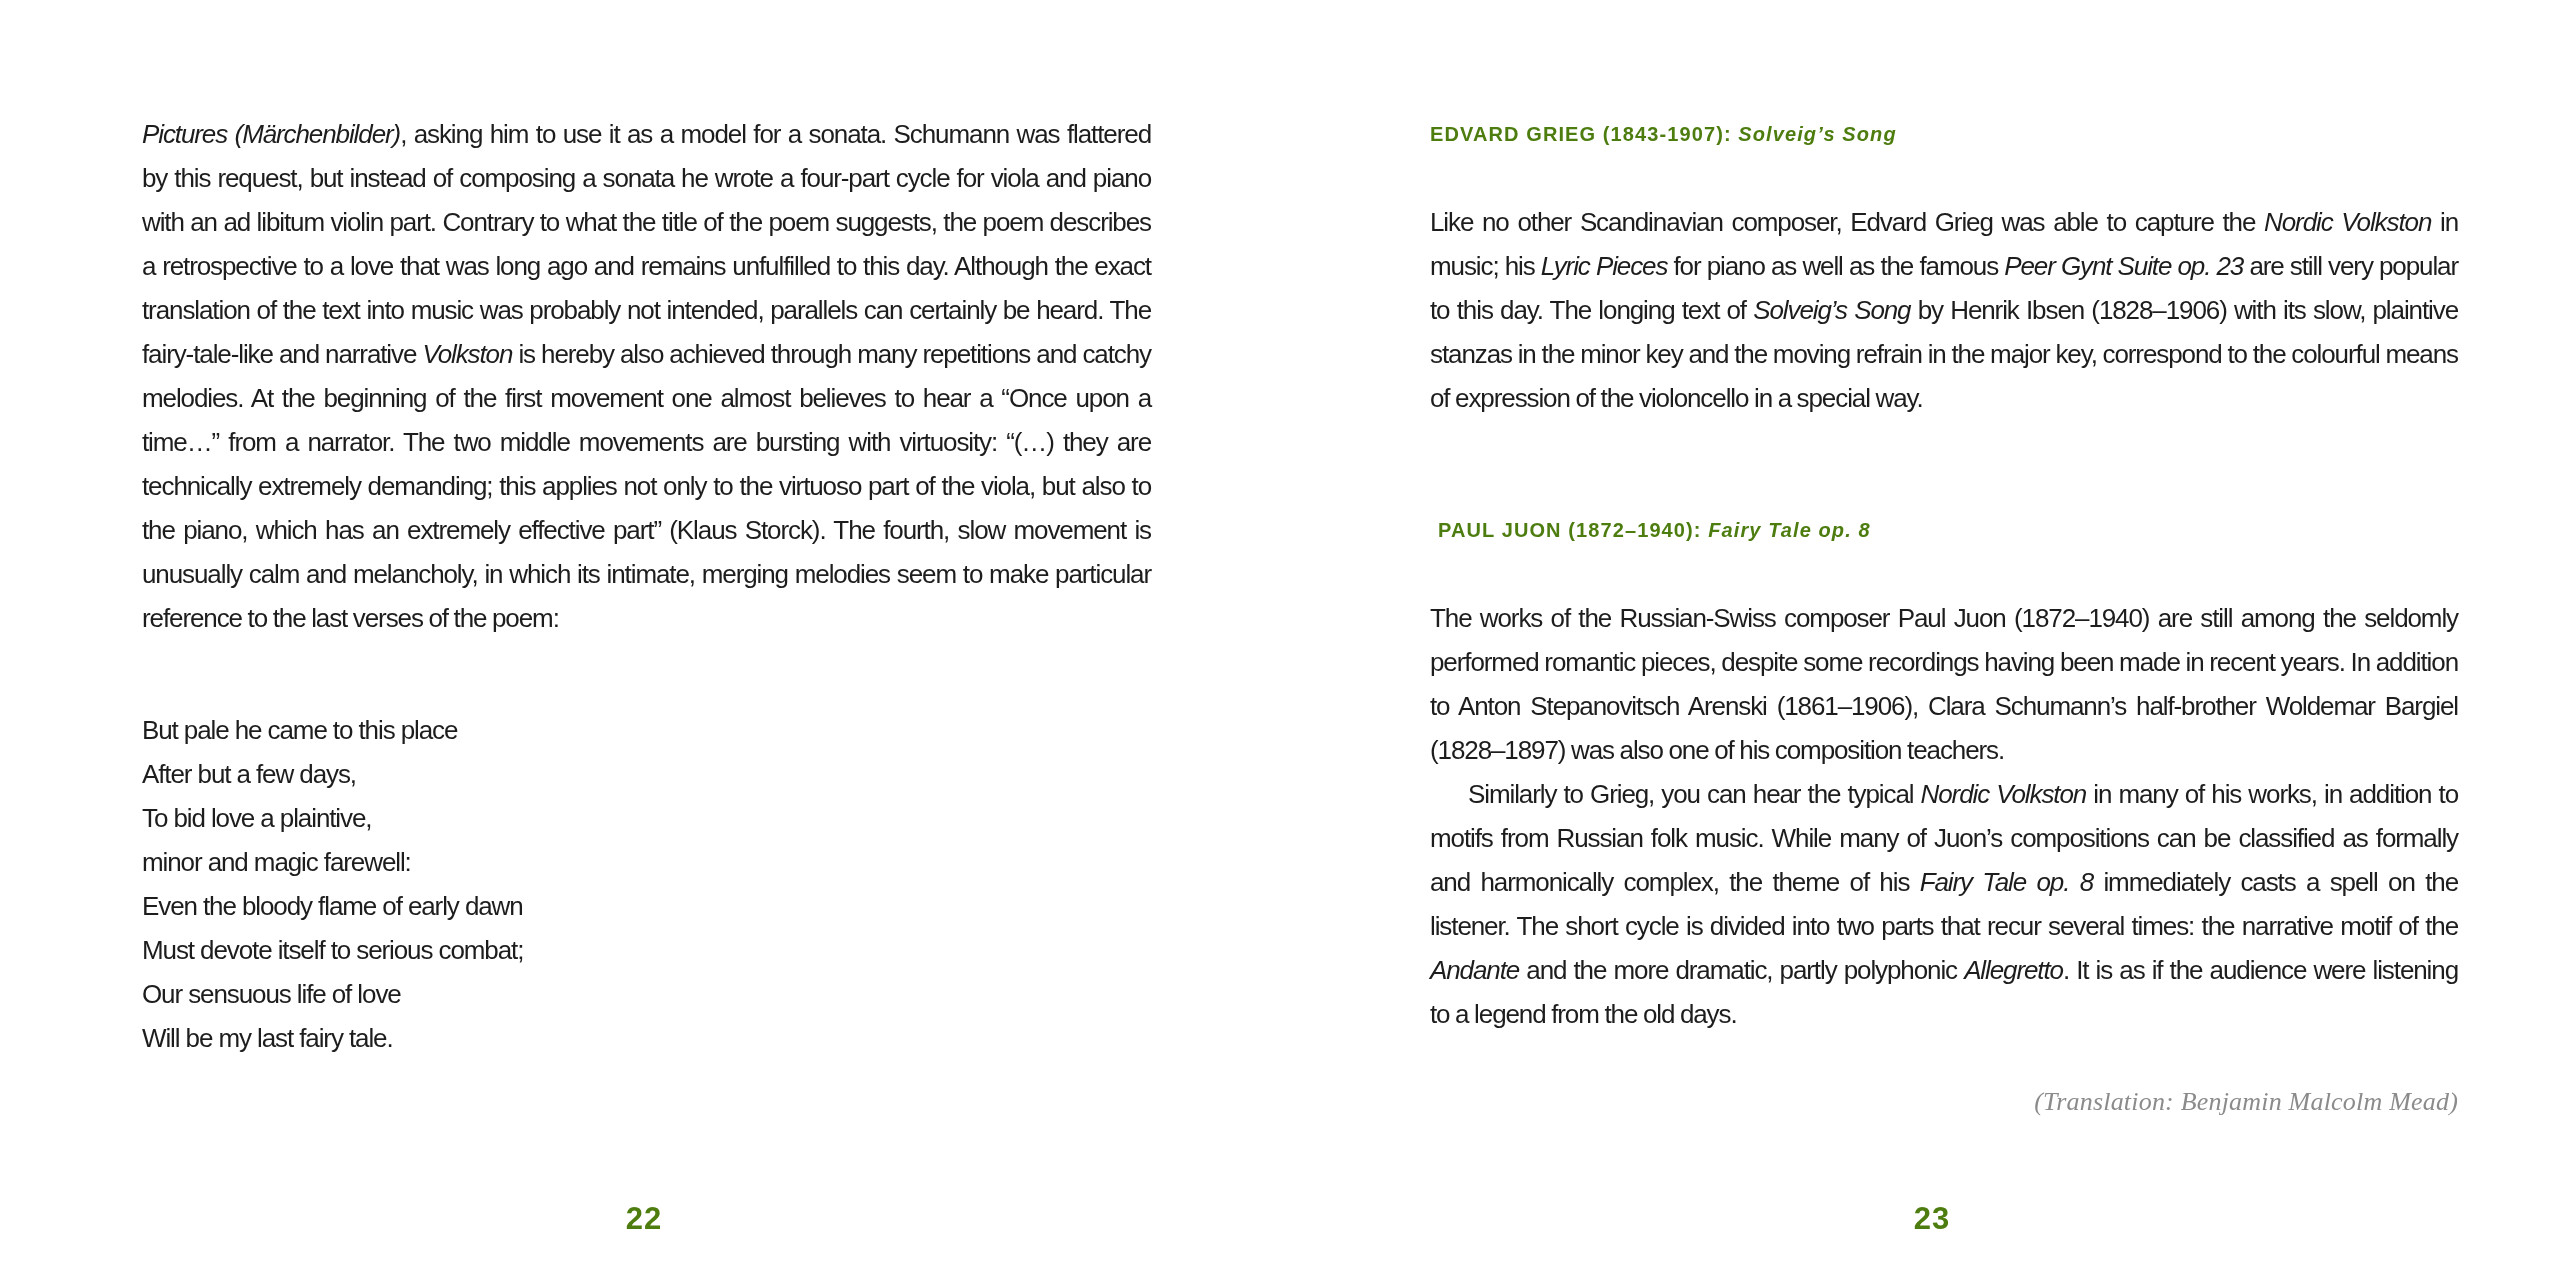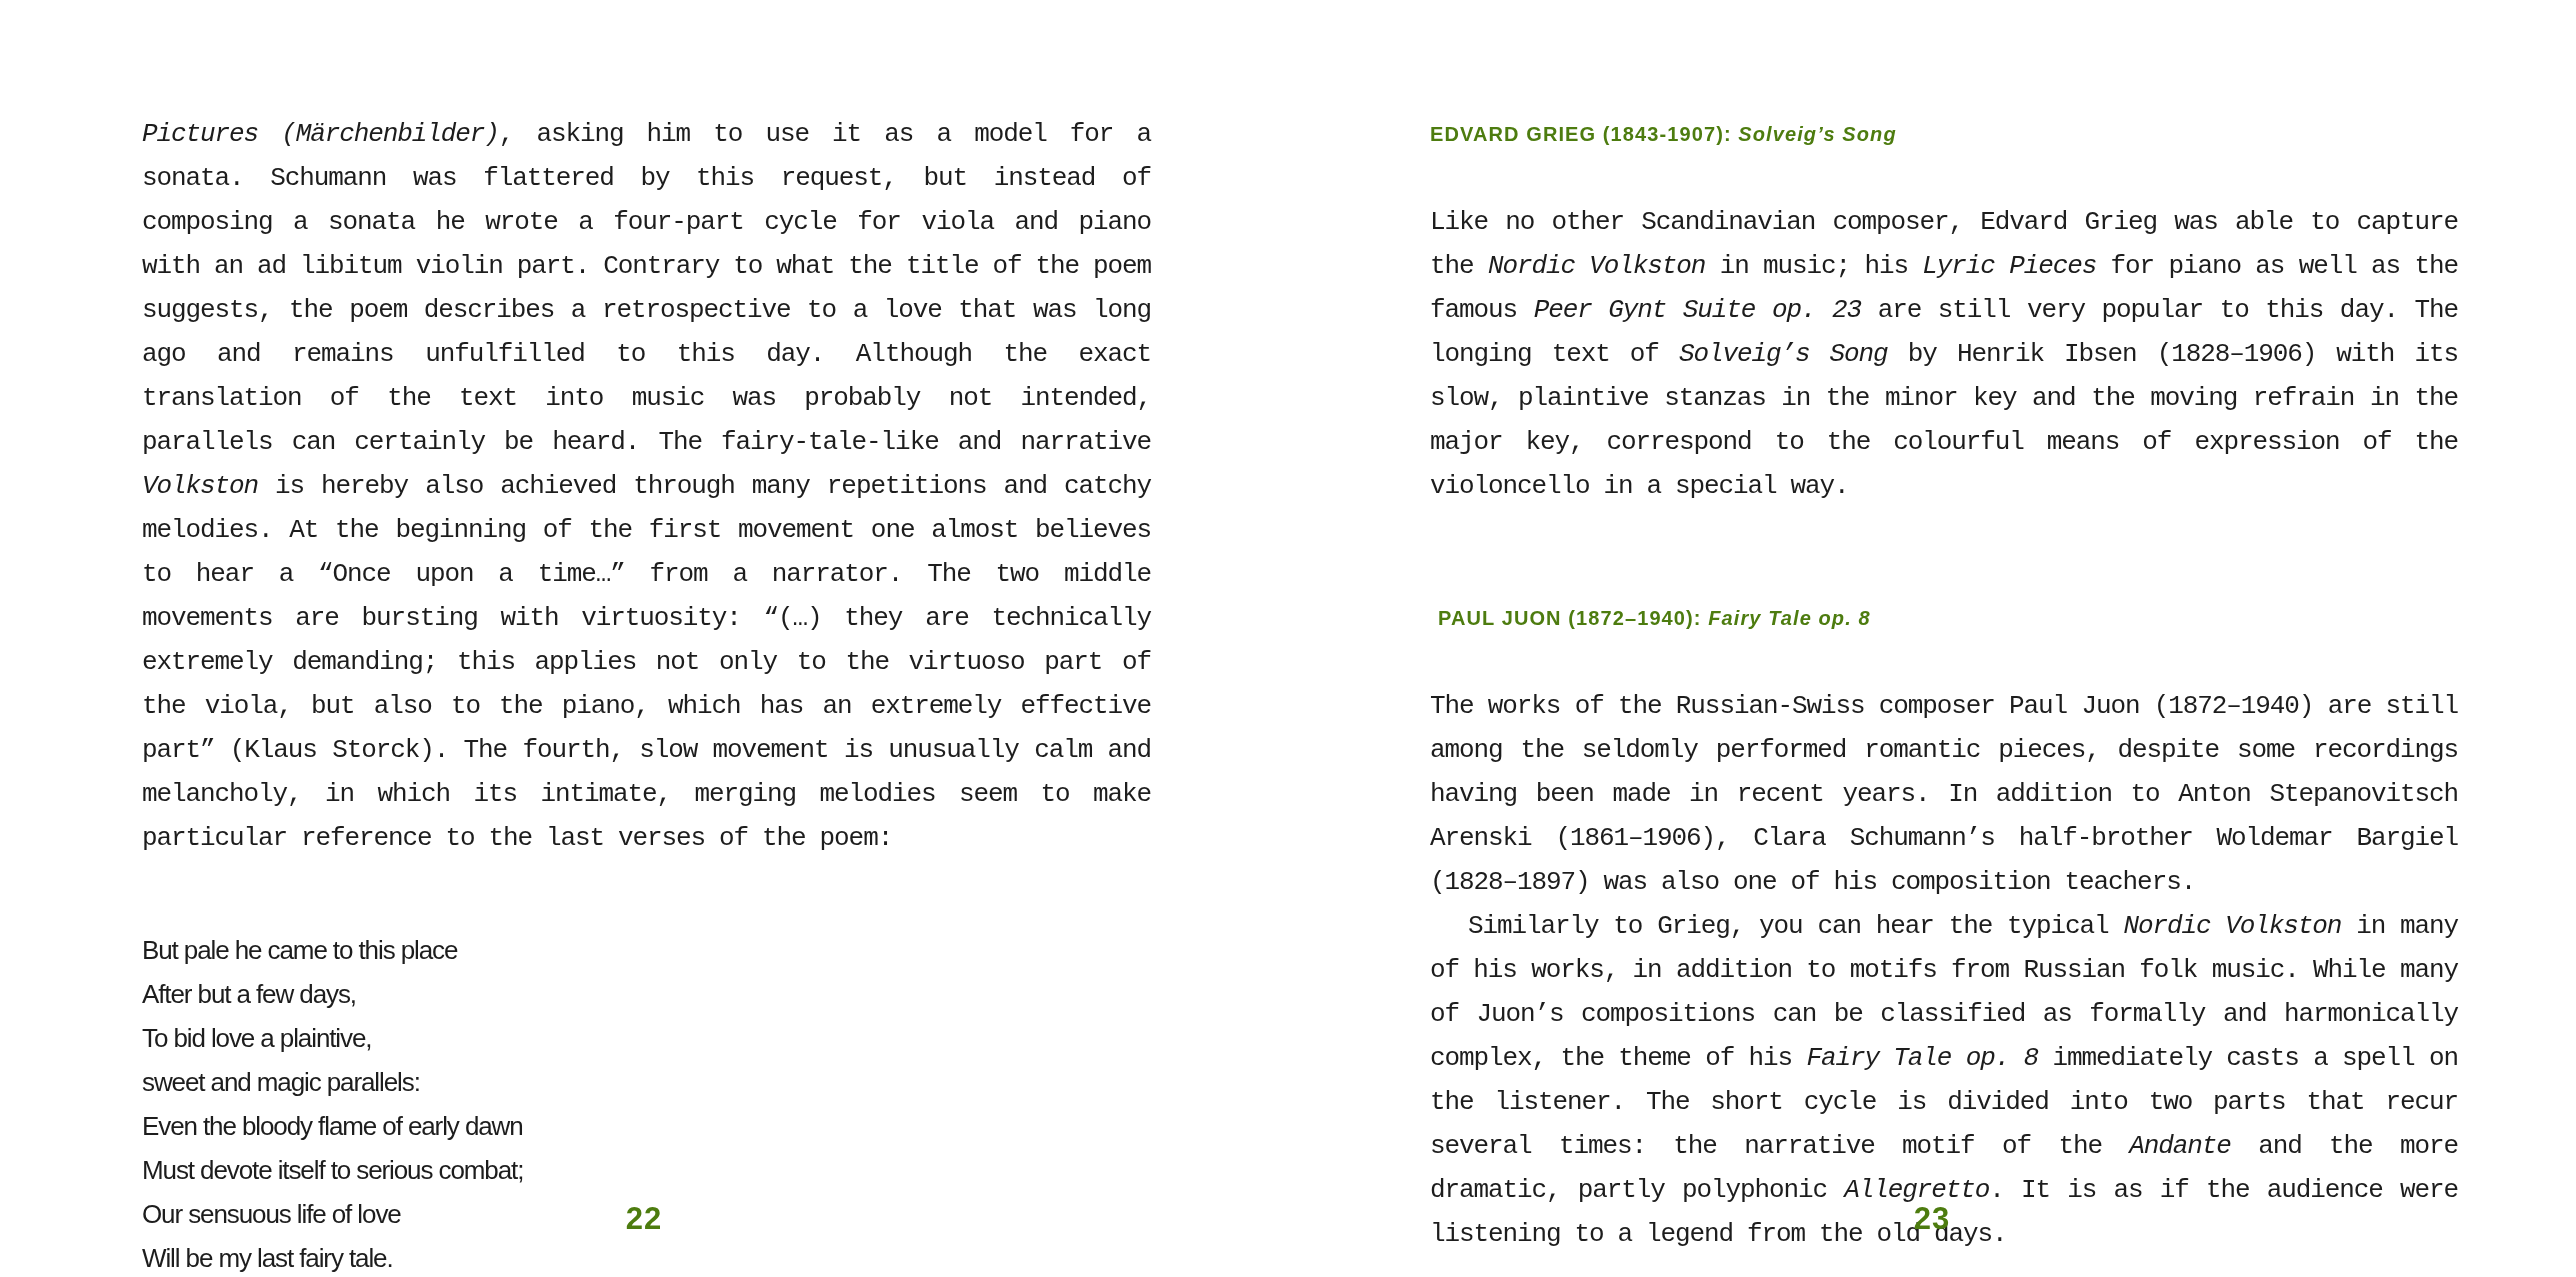--- a/index.html
+++ b/index.html
@@ -27,21 +27,20 @@
   .col-left  { left: 142px;  width: 1009px; }
   .col-right { left: 142px;  width: 1028px; } 
 
   .body-text {
     font-size: 26px;
     line-height: 44px;
     letter-spacing: -1.1px;
     word-spacing: -0.5px;
     text-align: justify;
     margin: 0;
-    font-family: Liberation Mono, monospace;
   }
   .body-text .it, .poem .it { font-style: italic; }
 
   .poem {
     margin-top: 68px;
     font-size: 26px;
     line-height: 44px;
     letter-spacing: -1.1px;
   }
 
@@ -88,21 +87,21 @@
 
 <div class="spread">
 
   <div class="page page-left">
     <div class="col col-left">
       <p class="body-text"><span class="it">Pictures (Märchenbilder)</span><span>, asking him to use it as a model for a sonata. Schumann was flattered by this request, but instead of composing a sonata he wrote a four-part cycle for viola and piano with an ad libitum violin part. Contrary to what the title of the poem suggests, the poem describes a retrospective to a love that was long ago and remains unfulfilled to this day. Although the exact translation of the text into music was probably not intended, parallels can certainly be heard. The fairy-tale-like and narrative </span><span class="it">Volkston</span><span> is hereby also achieved through many repetitions and catchy melodies. At the beginning of the first movement one almost believes to hear a “Once upon a time…” from a narrator. The two middle movements are bursting with virtuosity: “(…) they are technically extremely demanding; this applies not only to the virtuoso part of the viola, but also to the piano, which has an extremely effective part” (Klaus Storck). The fourth, slow movement is unusually calm and melancholy, in which its intimate, merging melodies seem to make particular reference to the last verses of the poem:</span></p>
       <div class="poem">
           <div>But pale he came to this place</div>
           <div>After but a few days,</div>
           <div>To bid love a plaintive,</div>
-          <div>sweet and magic parallels:</div>
+          <div>minor and magic farewell:</div>
           <div>Even the bloody flame of early dawn</div>
           <div>Must devote itself to serious combat;</div>
           <div>Our sensuous life of love</div>
           <div>Will be my last fairy tale.</div>
         </div>
     </div>
     <div class="page-number">22</div>
   </div>
 
   <div class="page page-right">

